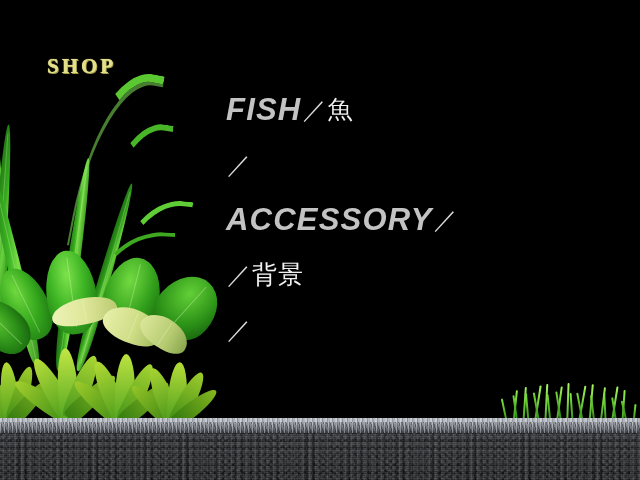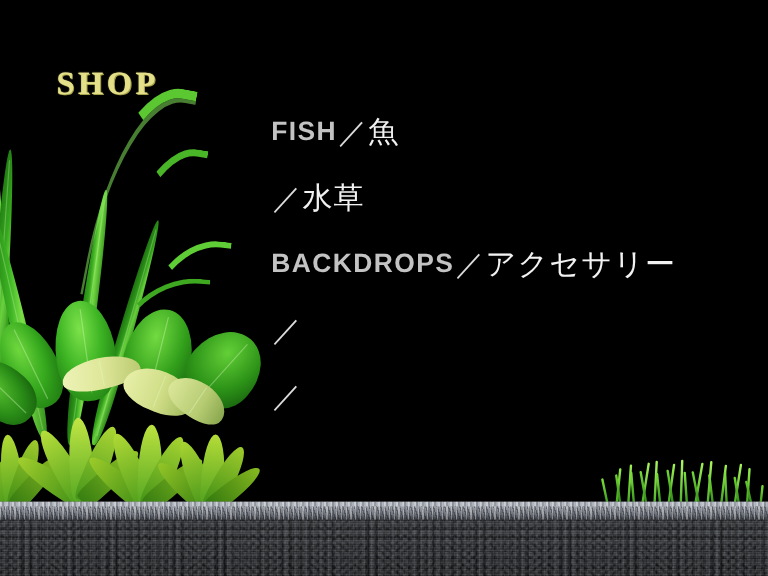--- a/index.html
+++ b/index.html
@@ -47,28 +47,28 @@
     background:rgba(225,255,200,.35);}
 
   .rosette-leaf{position:absolute;transform-origin:50% 100%;
     border-radius:60% 60% 20% 20%/75% 75% 25% 25%;}
 
   .grasscarpet{position:absolute;}
   .blade-g{position:absolute;bottom:0;width:2px;border-radius:1px 1px 0 0;transform-origin:50% 100%;}
 
   
   #shop-title{position:absolute;left:47px;top:54px;
-    font-family:"Liberation Serif",serif;font-size:27px;font-weight:700;
+    font-family:"Liberation Serif",serif;font-size:21px;font-weight:700;
     letter-spacing:3px;color:#e4e08a;
     text-shadow:0 0 1px #d8d27a, 1px 1px 0 #9d9a45;}
 
   .menu{position:absolute;left:226px;top:82px;width:404px;}
   .menu-item{height:55px;display:flex;align-items:center;white-space:nowrap;}
-  .mi-latin{font-family:"Liberation Sans",sans-serif;font-size:22px;font-weight:700;
-    letter-spacing:1.2px;color:#c3c3c3;}
+  .mi-latin{font-family:"Liberation Sans",sans-serif;font-size:31px;font-weight:700;
+    letter-spacing:1.2px;color:#c3c3c3;font-style:italic;}
   .mi-sep{font-size:24px;color:#dcdcdc;margin:0 1px;}
   .mi-jp{font-size:25px;color:#f2f2f2;letter-spacing:1px;
     font-family:"DejaVu Sans",sans-serif;}
 
   .interactive-row{cursor:pointer;}
 </style>
 </head>
 <body>
 
 <div id="screen">
@@ -188,31 +188,30 @@
   <div class="menu">
 
     <div class="menu-item interactive-row">
       <span class="mi-latin">FISH</span>
       <span class="mi-sep">／</span>
       <span class="mi-jp">魚</span>
     </div>
 
     <div class="menu-item interactive-row">
       <span class="mi-sep">／</span>
-      <span class="mi-jp">水草</span>
-    </div>
-
-    <div class="menu-item interactive-row">
-      <span class="mi-latin">BACKDROPS</span>
-      <span class="mi-sep">／</span>
-      <span class="mi-jp">アクセサリー</span>
-    </div>
-
-    <div class="menu-item interactive-row">
-      <span class="mi-sep">／</span>
+    </div>
+
+    <div class="menu-item interactive-row">
+      <span class="mi-latin">ACCESSORY</span>
+      <span class="mi-sep">／</span>
+    </div>
+
+    <div class="menu-item interactive-row">
+      <span class="mi-sep">／</span>
+      <span class="mi-jp">背景</span>
     </div>
 
     <div class="menu-item interactive-row">
       <span class="mi-sep">／</span>
     </div>
 
   </div>
 
 </div>
 

